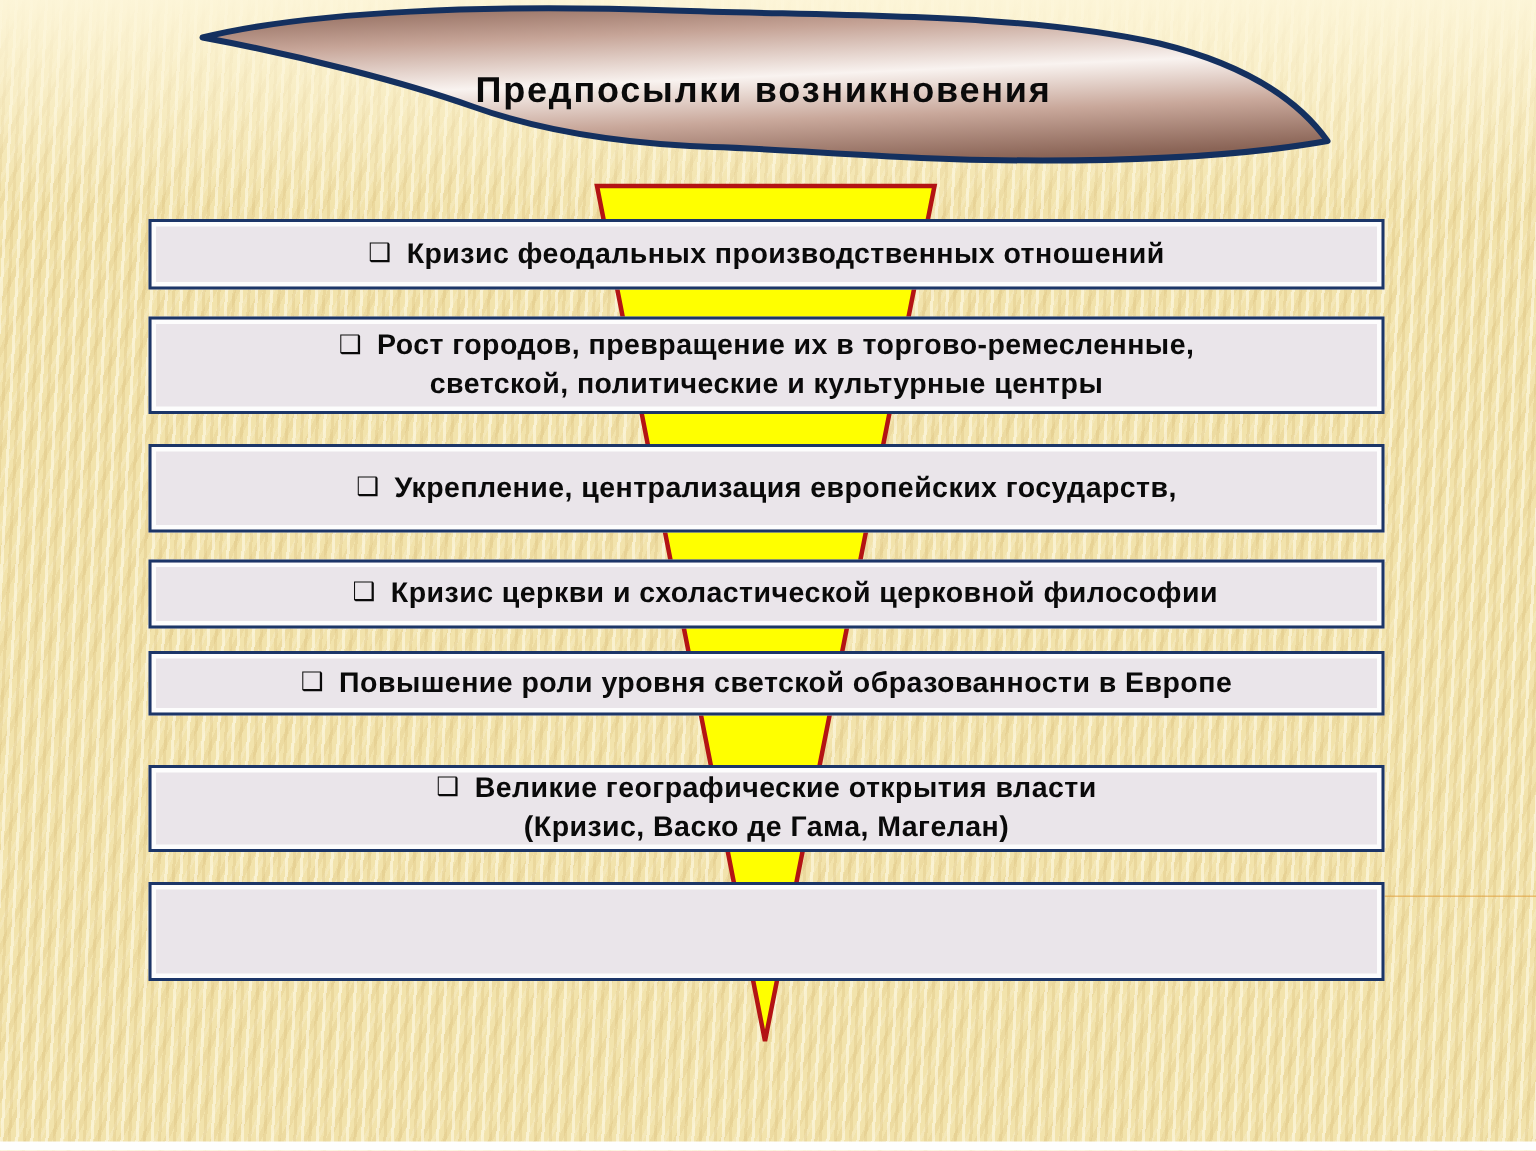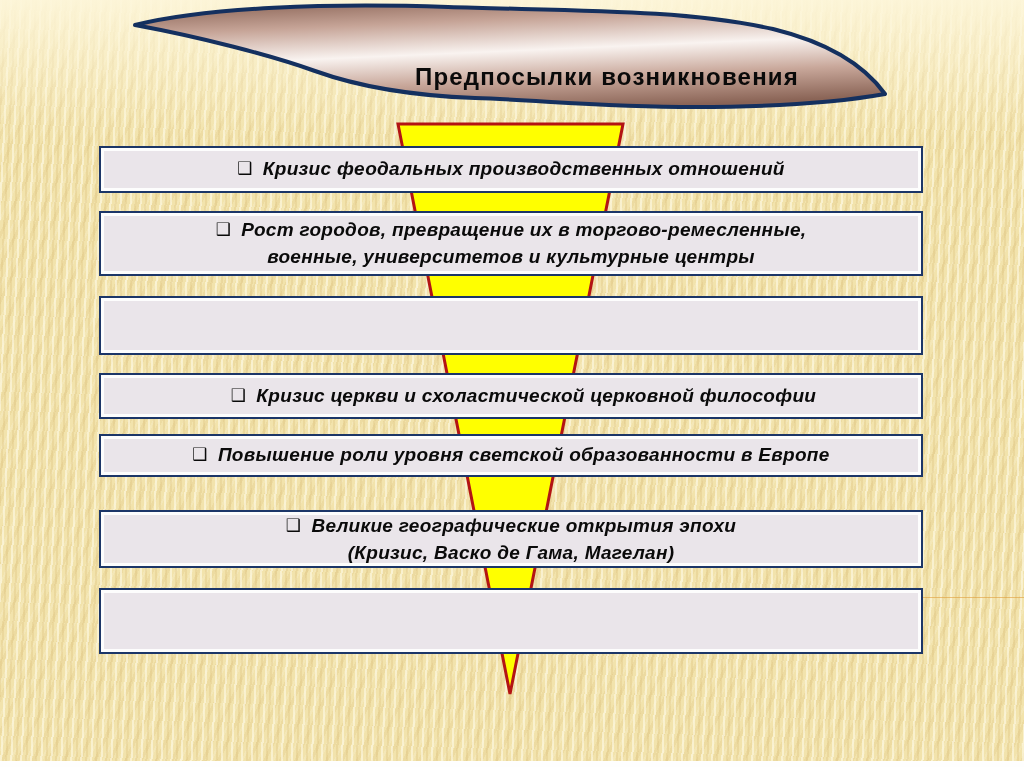--- a/index.html
+++ b/index.html
@@ -18,42 +18,42 @@
       repeating-linear-gradient(115deg, rgba(216,186,116,0.20) 0px, rgba(216,186,116,0.20) 3px, rgba(0,0,0,0) 3px, rgba(0,0,0,0) 8px, rgba(255,255,255,0.14) 8px, rgba(255,255,255,0.14) 10px, rgba(0,0,0,0) 10px, rgba(0,0,0,0) 14px);
   }
 
   
   .funnel { position: absolute; left: 0; top: 0; z-index: 1; }
 
   
   .banner { position: absolute; left: 118px; top: 2px; z-index: 3; }
   .slide-title {
     position: absolute; z-index: 4;
-    left: 219px; top: 63px; width: 580px;
-    text-align: right;
+    left: 219px; top: 47px; width: 580px;
+    text-align: center;
     font-size: 24px; font-weight: bold; letter-spacing: 1.2px;
     color: #0a0a0a;
   }
 
   
   .box {
     position: absolute; z-index: 2;
     left: 99px; width: 824px;
     box-sizing: border-box;
     background: var(--box-fill, #eae5ea);
     border: 2px solid var(--box-border, #1c3668);
     box-shadow: inset 0 0 0 3px rgba(255,255,255,0.9);
     display: flex; flex-direction: column;
     align-items: center; justify-content: center;
     text-align: center;
     color: #0a0a0a;
     font-weight: bold;
     font-size: 19px; line-height: 26px; letter-spacing: 0.3px;
   }
-  .box .txt, .box .l2 { white-space: pre-wrap; font-style: italic; }
+  .box .txt, .box .l2 { white-space: pre-wrap; }
   .bullet {
     font-size: 17px;
     margin-right: 10px;
     position: relative; top: -1px;
   }
   .b1 { top: 146px; height: 47px; }
   .b2 { top: 211px; height: 65px; text-align: center; }
   .b3 { top: 296px; height: 59px; }
   .b4 { top: 373px; height: 46px; padding-left: 25px; }
   .b5 { top: 434px; height: 43px; }
@@ -97,37 +97,38 @@
 
   <div class="slide-title">Предпосылки возникновения</div>
 
   <div class="box b1">
     <div class="l1"><span class="bullet">❑</span><span class="txt">Кризис феодальных производственных отношений</span></div>
     <div class="l2"></div>
   </div>
 
   <div class="box b2">
     <div class="l1"><span class="bullet">❑</span><span class="txt">Рост городов, превращение их в торгово-ремесленные,</span></div>
-    <div class="l2">военные, университетов и культурные центры</div>
+    <div class="l2">светской, политические и культурные центры</div>
   </div>
 
   <div class="box b3">
+    <div class="l1"><span class="bullet">❑</span><span class="txt">Укрепление, централизация европейских государств,</span></div>
   </div>
 
   <div class="box b4">
     <div class="l1"><span class="bullet">❑</span><span class="txt">Кризис церкви и схоластической церковной философии</span></div>
     <div class="l2"></div>
   </div>
 
   <div class="box b5">
     <div class="l1"><span class="bullet">❑</span><span class="txt">Повышение роли уровня светской образованности в Европе</span></div>
   </div>
 
   <div class="box b6">
-    <div class="l1"><span class="bullet">❑</span><span class="txt">Великие географические открытия эпохи</span></div>
+    <div class="l1"><span class="bullet">❑</span><span class="txt">Великие географические открытия власти</span></div>
     <div class="l2">(Кризис, Васко де Гама, Магелан)</div>
   </div>
 
   <div class="box b7">
   </div>
 
   <div class="accent-line"></div>
   <div class="bottom-strip"></div>
 </div>
 

